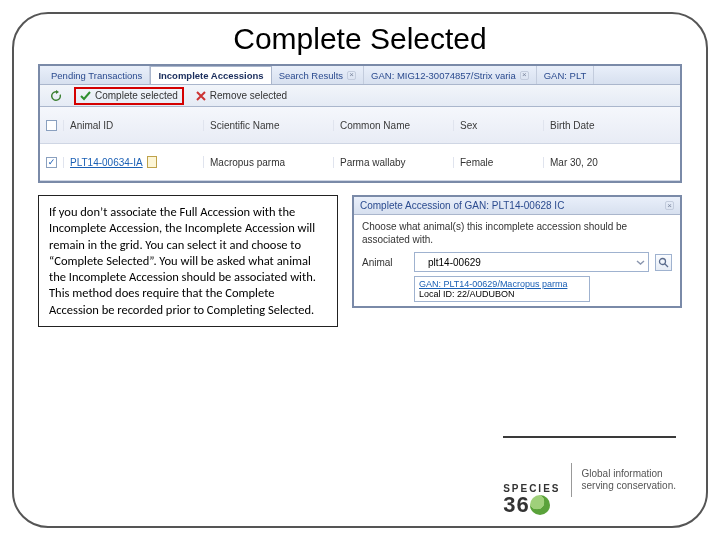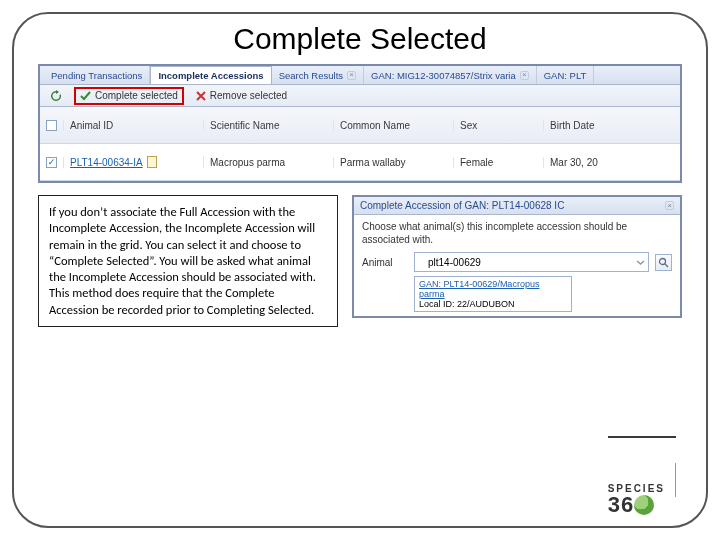--- a/index.html
+++ b/index.html
@@ -176,21 +176,21 @@
   .combo .chev-icon { opacity:.7;}
   .mini-search {
     width:17px; height:17px; border:1px solid #9fb2cf; background:linear-gradient(#fafcff,#e6ecf5);
     display:inline-flex; align-items:center; justify-content:center;
   }
   .result-box {
     margin: 4px 0 0 52px;
     border:1px solid #9fb2cf;
     padding:2px 4px;
     font-size:9px;
-    width: 158px;
+    width: 176px;
     background:#fff;
   }
   .result-box .ln1 { color:#1a5fb4; text-decoration:underline; }
   .dlg-foot {
     display:flex; justify-content:flex-end; gap:6px;
     padding:4px 6px; background:#edf1f7;
     border-top:1px solid #cfd6e4;
   }
   .mini-btn {
     display:flex; align-items:center; gap:3px;
@@ -337,13 +337,17 @@
 <div class="brand">
   <div class="brand-left">
     <div class="brand-species">SPECIES</div>
     <div class="brand-360">
       <span>3</span>
       <span>6</span>
       <span class="globe"></span>
     </div>
   </div>
   <div class="brand-divider"></div>
+  <div class="brand-tag">
+    <div>Global information</div>
+    <div>serving conservation.</div>
+  </div>
 </div>
 
 </body></html>

